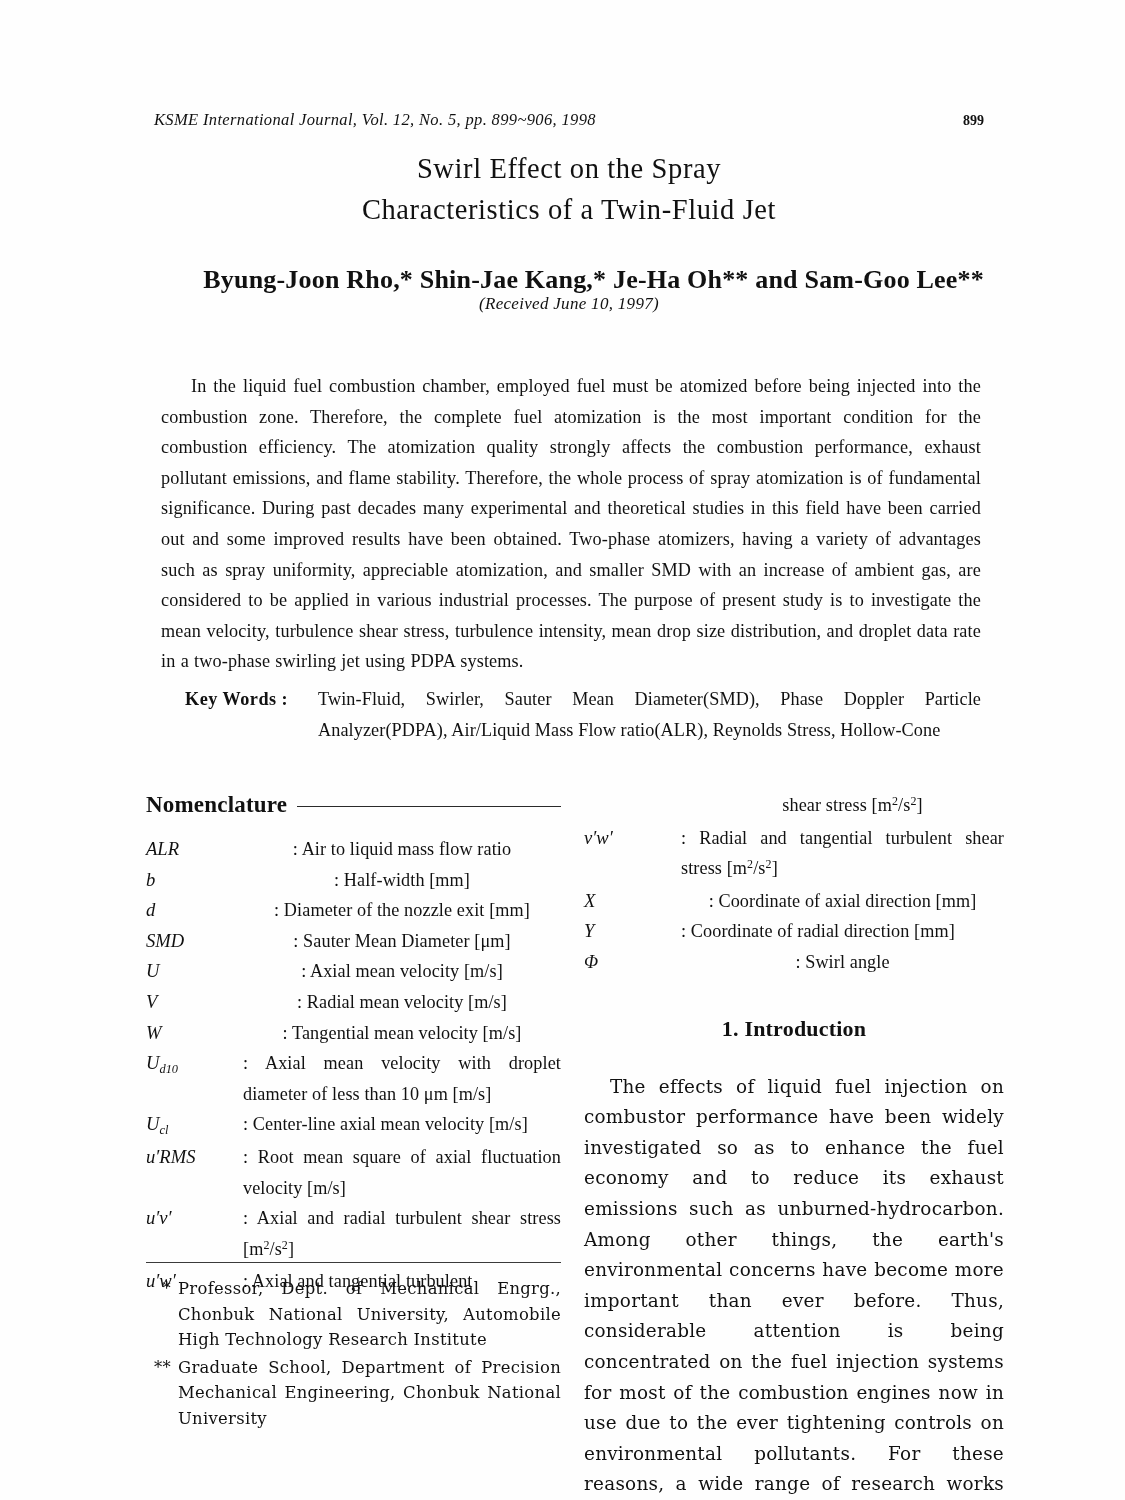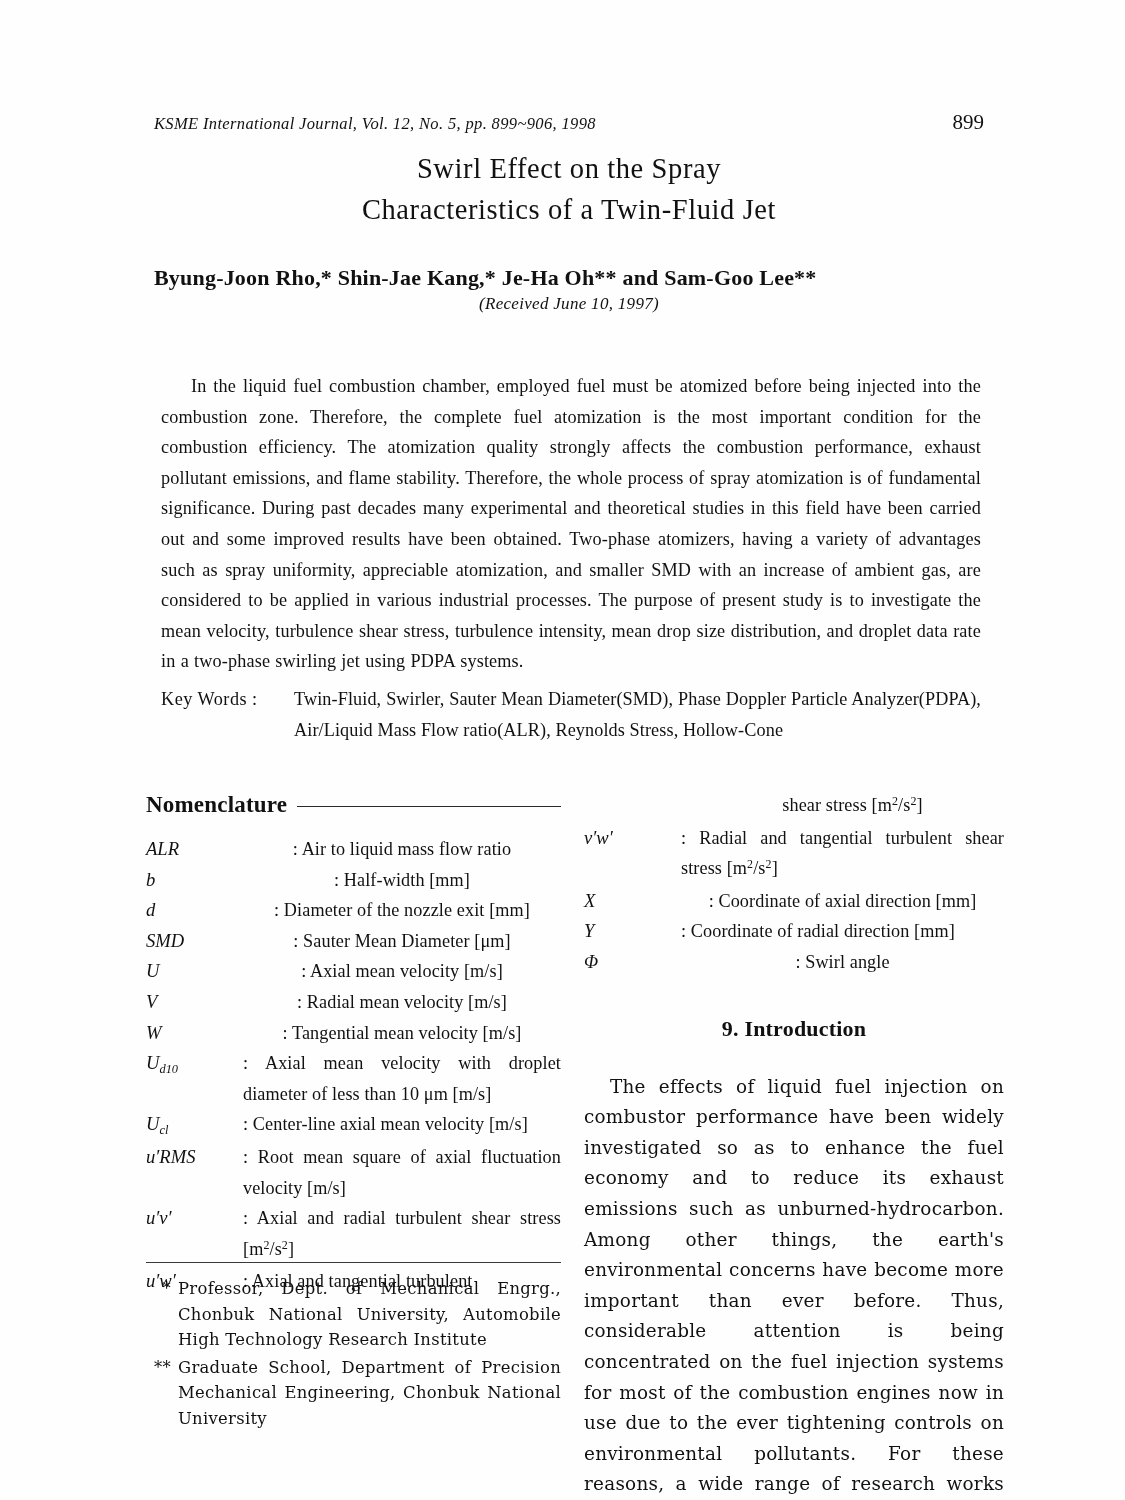--- a/index.html
+++ b/index.html
@@ -26,45 +26,45 @@
     align-items:baseline;
     justify-content:space-between;
   }
   .runhead-left {
     font-style:italic;
     font-size:16.5px;
     letter-spacing:0.35px;
     white-space:nowrap;
   }
   .runhead-right {
-    font-weight:normal;
-    font-size:21px;
+    font-weight:bold;
+    font-size:14px;
     font-family:"Liberation Serif", serif;
   }
 
   
   .title {
     position:absolute;
     left:148px; top:148px;
     width:830px;
     text-align:center;
     font-size:28.5px;
     line-height:41px;
     letter-spacing:0.6px;
     font-family:"Liberation Serif", serif;
   }
 
   
   .authors {
     position:absolute;
     left:148px; top:265px;
     width:830px;
-    text-align:left;
-    font-weight:bold;
-    font-size:22px;
+    text-align:right;
+    font-weight:bold;
+    font-size:26px;
     letter-spacing:0.2px;
   }
   .received {
     position:absolute;
     left:148px; top:294px;
     width:830px;
     text-align:center;
     font-style:italic;
     font-size:17px;
     letter-spacing:0.3px;
@@ -86,25 +86,26 @@
   
   .keywords {
     position:absolute;
     left:155px; top:684px;
     width:820px;
     font-size:18.2px;
     line-height:30.5px;
   }
   .kw-row { display:flex; }
   .kw-label {
-    font-weight:normal;
+    font-weight:bold;
     white-space:nowrap;
     width:133px;
     flex:0 0 133px;
     letter-spacing:0.5px;
+    margin-left:24px;
   }
   .kw-body {
     flex:1;
     text-align:justify;
     letter-spacing:0.1px;
   }
 
   
   .col-left {
     position:absolute;
@@ -354,21 +355,21 @@
         <span class="nom-def">: Coordinate of radial direction [mm]</span>
       </div>
 
       <div class="nom-item">
         <span class="nom-sym">Φ</span>
         <span class="nom-def nj">: Swirl angle</span>
       </div>
 
     </div>
 
-    <div class="sec-head">9. Introduction</div>
+    <div class="sec-head">1. Introduction</div>
 
     <div class="body-text">The effects of liquid fuel injection on combustor performance have been widely investigated so as to enhance the fuel economy and to reduce its exhaust emissions such as unburned-hydrocarbon. Among other things, the earth's environmental concerns have become more important than ever before. Thus, considerable attention is being concentrated on the fuel injection systems for most of the combustion engines now in use due to the ever tightening controls on environmental pollutants. For these reasons, a wide range of research works for the air-assisted injection system with swirl was carried out to satisfy the future</div>
 
   </div>
 
   <div class="footnotes">
     <div class="fn-rule"></div>
 
     <div class="fn-item">
       <span class="fn-mark">*</span>

